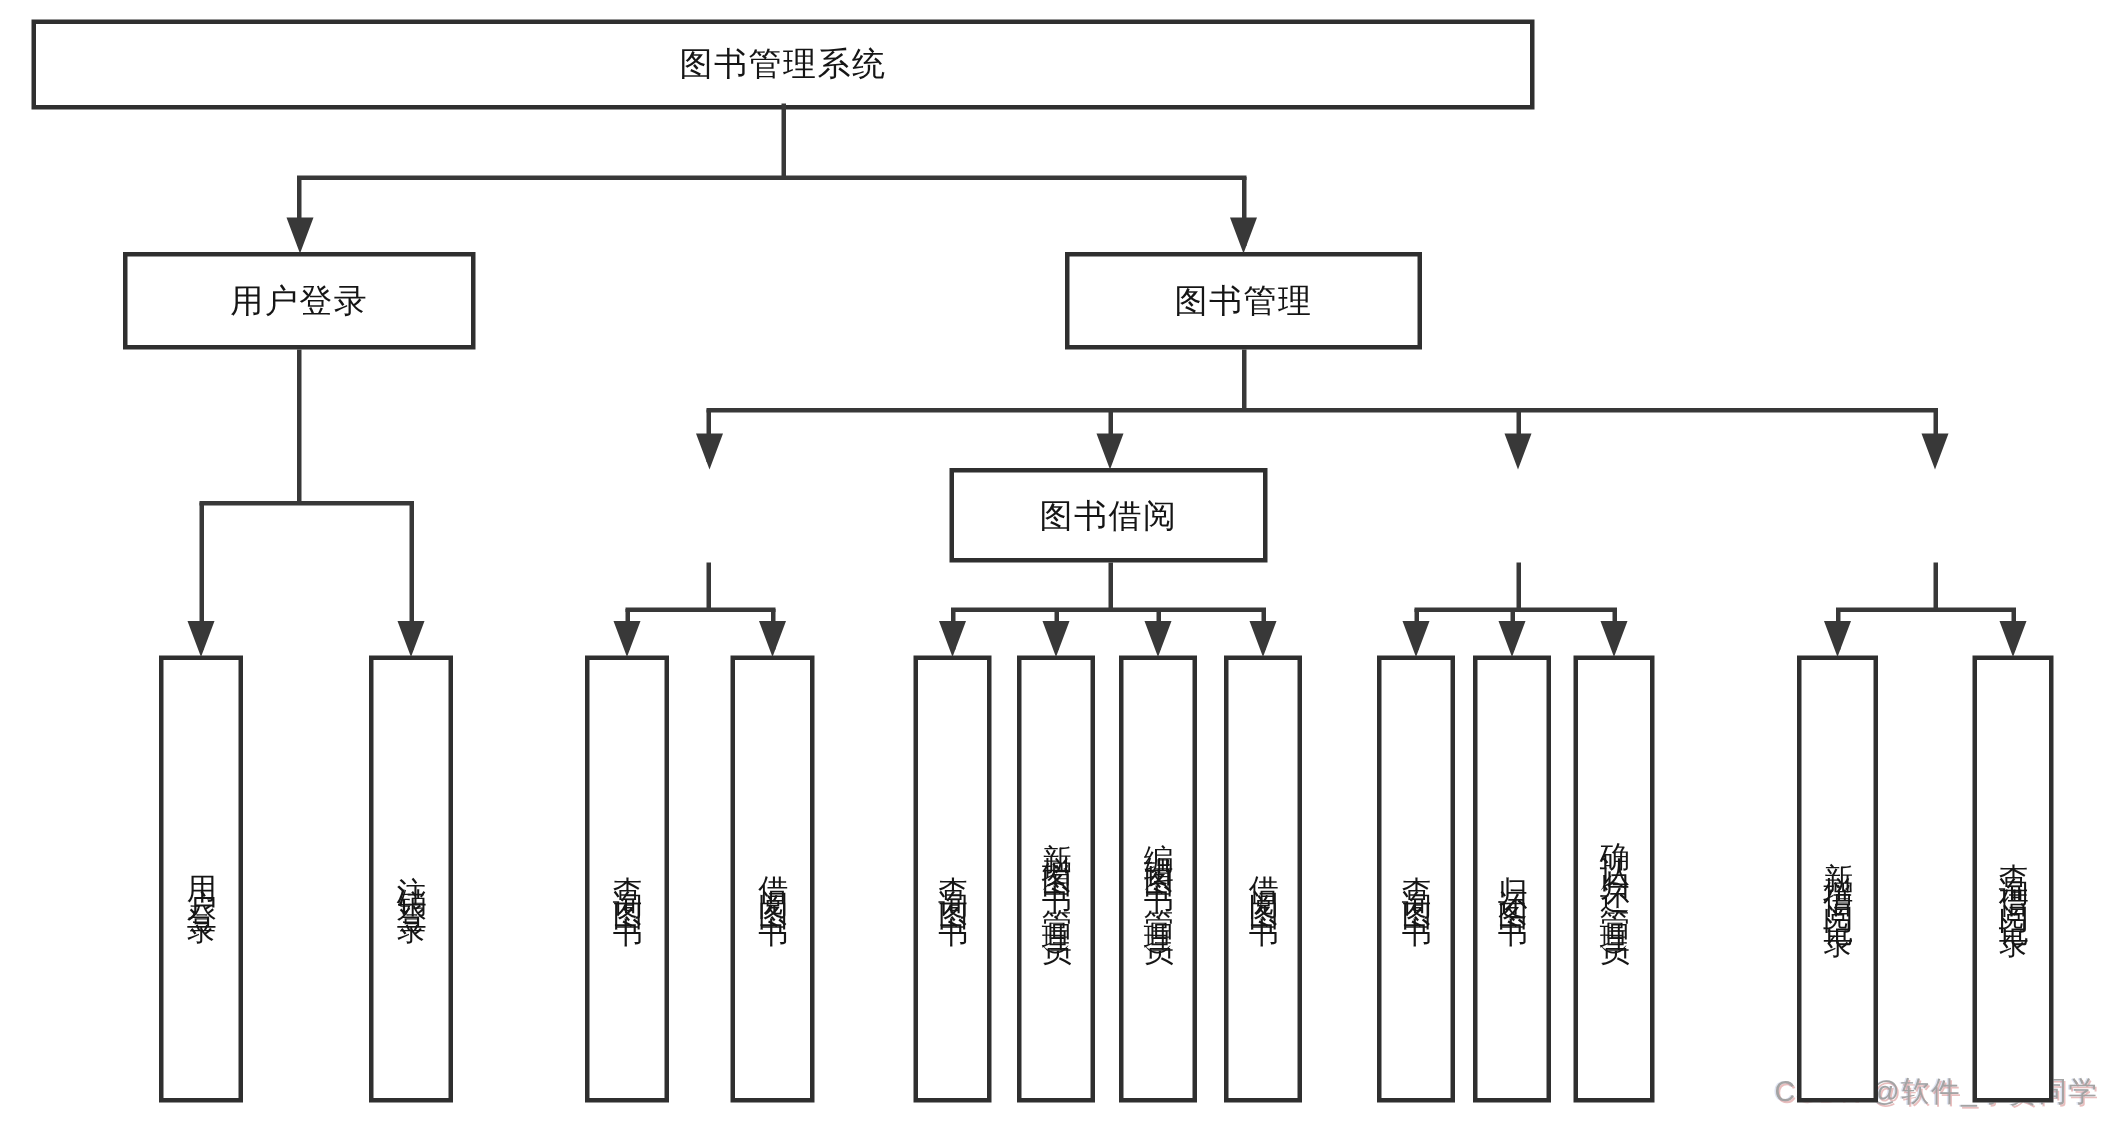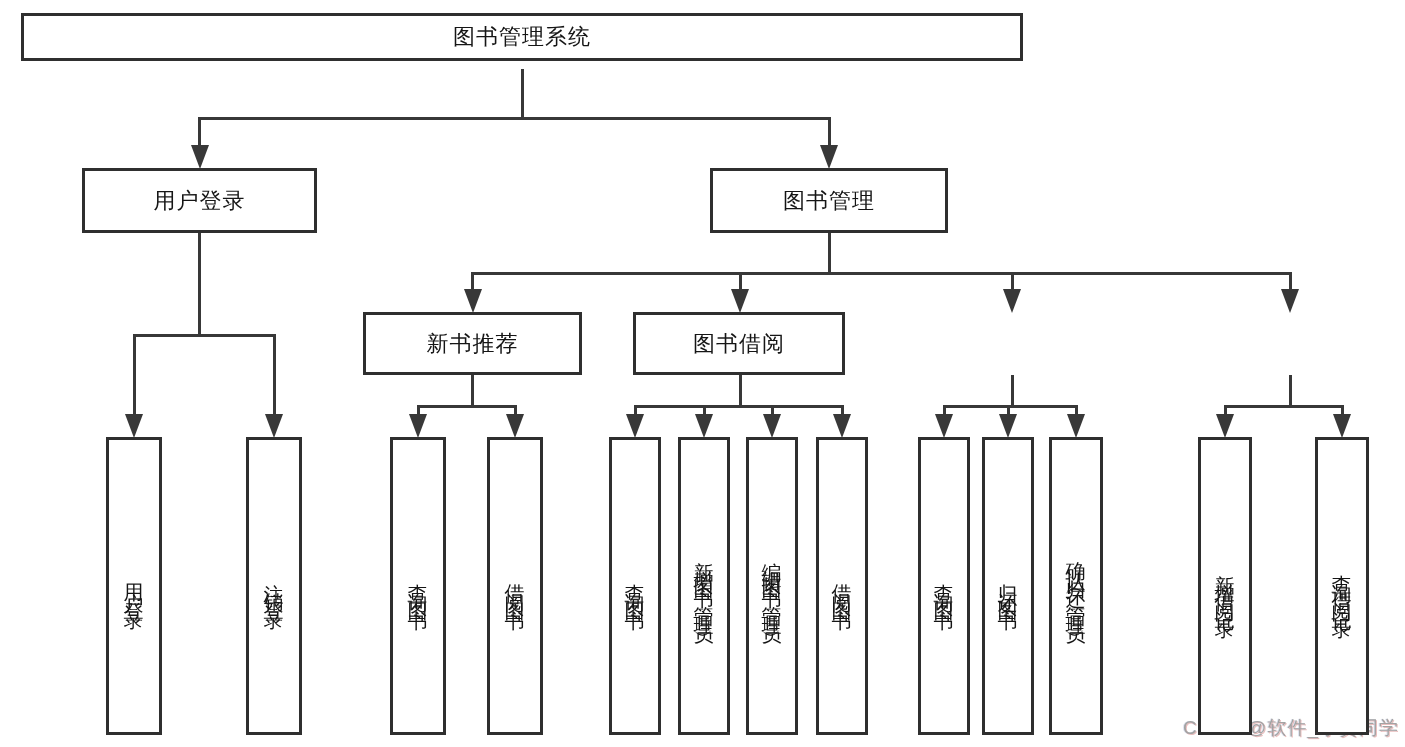--- a/index.html
+++ b/index.html
@@ -57,31 +57,28 @@
     color:var(--wm);
     white-space:nowrap;
     text-shadow:1px 1px 0 rgba(201,92,92,.40), -1px 0 0 rgba(122,143,201,.25);
   }
 </style>
 </head>
 <body>
 
 <div id="canvas" style="width: 1405px; height: 747px;">
   <span class="watermark">CSDN @软件_小贺同学</span>
-<div class="node hbox" style="left: 21px; top: 13px; width: 1002px; height: 48px;">
+<div class="node hbox" style="left: 21px; top: 13px; width: 1002px; height: 60px;">
       <span class="node-label">图书管理系统</span>
     </div>
     <div class="node hbox" style="left: 82px; top: 168px; width: 235px; height: 65px;">
       <span class="node-label">用户登录</span>
     </div>
     <div class="node hbox" style="left: 710px; top: 168px; width: 238px; height: 65px;">
       <span class="node-label">图书管理</span>
-    </div>
-    <div class="node hbox" style="left: 363px; top: 312px; width: 219px; height: 63px;">
-      <span class="node-label">新书推荐</span>
     </div>
     <div class="node hbox" style="left: 633px; top: 312px; width: 212px; height: 63px;">
       <span class="node-label">图书借阅</span>
     </div>
     <div class="node vbox" style="left: 106px; top: 437px; width: 56px; height: 298px;">
       <span class="node-label">用户登录</span>
     </div>
     <div class="node vbox" style="left: 246px; top: 437px; width: 56px; height: 298px;">
       <span class="node-label">注销登录</span>
     </div>

